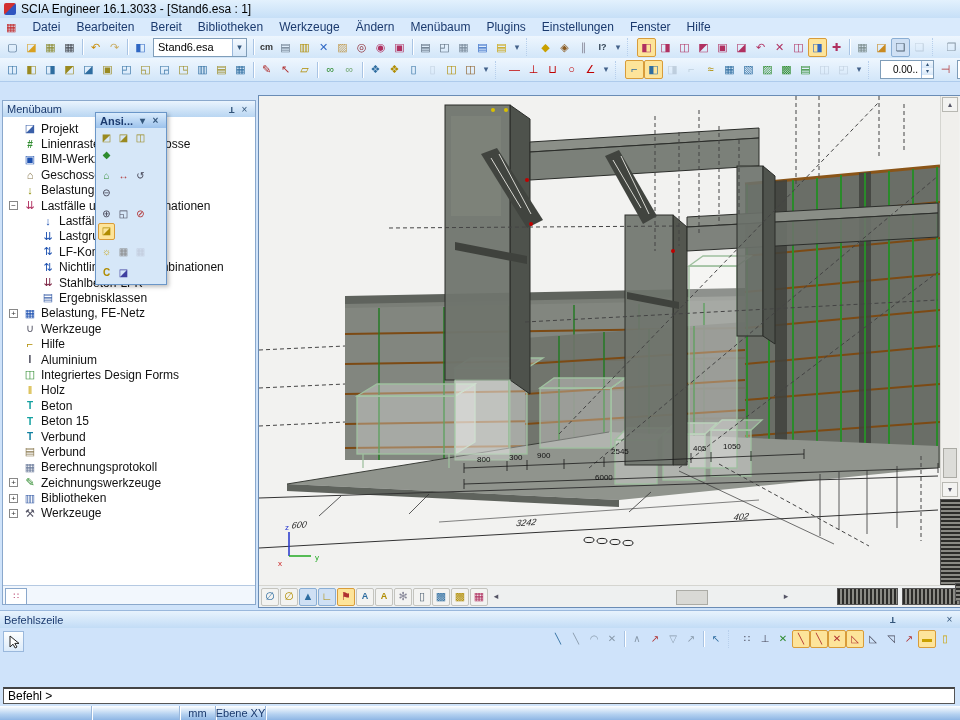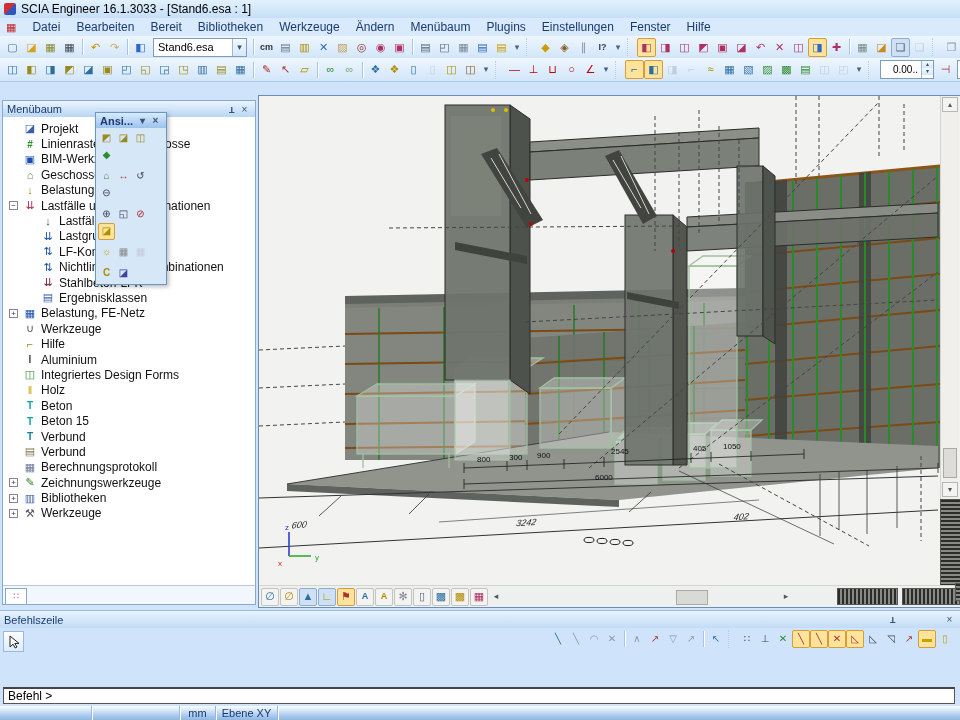--- a/index.html
+++ b/index.html
@@ -82,21 +82,21 @@
   .snap-row{position:absolute;right:6px;top:2px;display:flex;align-items:center;}
   .snap-row .tbtn{width:16px;height:16px;line-height:15px;font-size:10px;}
   .cmd-input{position:absolute;left:3px;top:76px;width:952px;height:17px;background:#fff;border:1px solid #555;border-top:2px solid #444;box-sizing:border-box;font-size:12px;color:#000;padding-left:4px;line-height:14px;}
 
   
   .statusbar{position:absolute;left:0;top:706px;width:960px;height:14px;background:linear-gradient(#fdfeff,#b3d0f0 60%,#8fb6e4);display:flex;color:#1b3a6e;font-size:11px;}
   .scell{border-right:1px solid #9ab8dc;box-shadow:1px 0 0 #fff;display:flex;align-items:center;justify-content:center;white-space:nowrap;box-sizing:border-box;}
   .scell:nth-child(1){width:92px;}
   .scell:nth-child(2){width:88px;}
   .scell:nth-child(3){width:36px;}
-  .scell:nth-child(4){width:62px;text-align:right;}
+  .scell:nth-child(4){width:50px;text-align:right;}
   .scell:nth-child(5){flex:1;justify-content:flex-start;padding-left:6px;border-right:none;}
 
   svg text{font-family:"Liberation Sans",sans-serif;}
 </style>
 </head>
 <body>
 
 <div id="app">
 
   <div class="titlebar">

